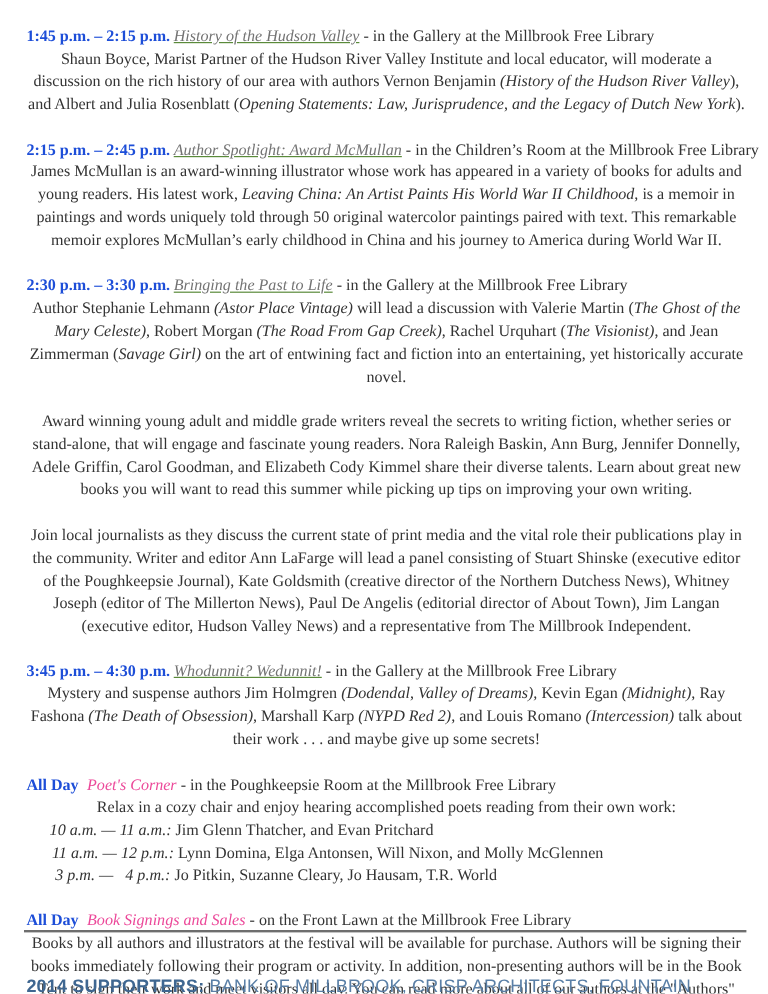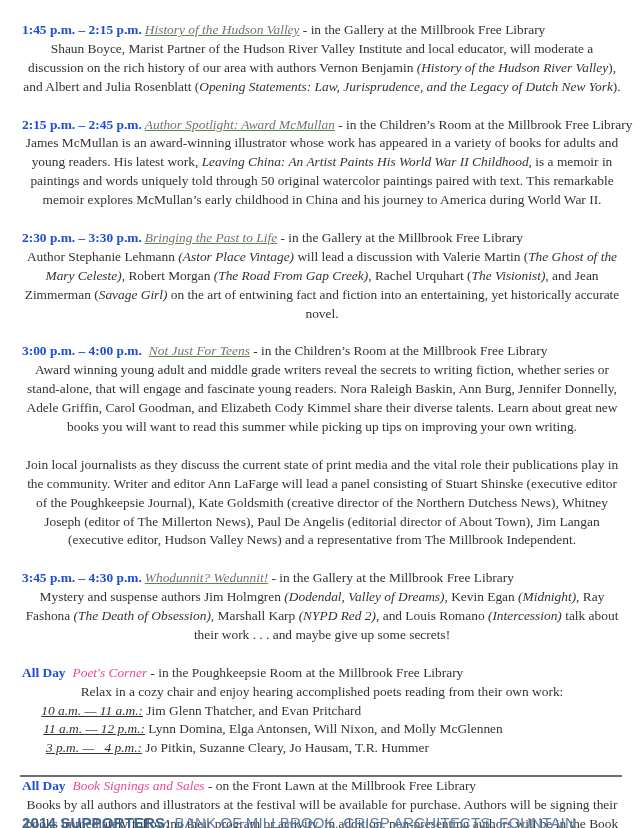--- a/index.html
+++ b/index.html
@@ -19,21 +19,21 @@
       font-style: italic; color: #737373; text-decoration: underline;
       text-decoration-color: #5a8a3a; cursor: pointer;
     }
     .title-plain { font-style: italic; color: #ec4899; }
     .gap1 { margin-left: 3px; }
     .gap2 { margin-left: 7px; }
     .desc { margin: 0; text-align: center; }
     i, .it { font-style: italic; }
     .sched { margin: 0; }
     .sched-row { white-space: nowrap; }
-    .sched-time { font-style: italic; display: inline-block; width: 143px; text-align: right; margin-left: 0; text-decoration: underline; }
+    .sched-time { font-style: italic; display: inline-block; width: 143px; text-align: right; margin-left: 0; }
     .r1 .sched-time { width: 121px; }
     .r2 .sched-time { width: 123px; }
     .r3 .sched-time { width: 120px; text-align: right; }
     .divider {
       position: absolute; left: 20px; top: 775px; width: 602px; height: 0;
       border-top: 2px solid #6e6e6e;
     }
     .footer {
       position: absolute; left: 22px; top: 816px; width: 600px;
       font-family: Liberation Sans, sans-serif; font-size: 15px; line-height: 14px;
@@ -61,23 +61,20 @@
   </div>
 
   <div class="event">
     <div class="event-head">
       <span class="time">2:30 p.m. – 3:30 p.m.</span><span class="gap1"></span><a class="title-link">Bringing the Past to Life</a><span> - in the Gallery at the Millbrook Free Library</span>
     </div>
     <p class="desc"><span>Author Stephanie Lehmann </span><span class="it">(Astor Place Vintage)</span><span> will lead a discussion with Valerie Martin (</span><span class="it">The Ghost of the Mary Celeste),</span><span> Robert Morgan </span><span class="it">(The Road From Gap Creek)</span><span>, Rachel Urquhart (</span><span class="it">The Visionist)</span><span>, and Jean Zimmerman (</span><span class="it">Savage Girl)</span><span> on the art of entwining fact and fiction into an entertaining, yet historically accurate novel.</span></p>
   </div>
 
   <div class="event">
-    <div class="event-head">
-      <span class="time">3:00 p.m. – 4:00 p.m.</span><span class="gap2"></span><a class="title-link">Not Just For Teens</a><span> - in the Children’s Room at the Millbrook Free Library</span>
-    </div>
     <p class="desc"><span>Award winning young adult and middle grade writers reveal the secrets to writing fiction, whether series or stand-alone, that will engage and fascinate young readers. Nora Raleigh Baskin, Ann Burg, Jennifer Donnelly, Adele Griffin, Carol Goodman, and Elizabeth Cody Kimmel share their diverse talents. Learn about great new books you will want to read this summer while picking up tips on improving your own writing.</span></p>
   </div>
 
   <div class="event">
     <p class="desc"><span>Join local journalists as they discuss the current state of print media and the vital role their publications play in the community. Writer and editor Ann LaFarge will lead a panel consisting of Stuart Shinske (executive editor of the Poughkeepsie Journal), Kate Goldsmith (creative director of the Northern Dutchess News), Whitney Joseph (editor of The Millerton News), Paul De Angelis (editorial director of About Town), Jim Langan (executive editor, Hudson Valley News) and a representative from The Millbrook Independent.</span></p>
   </div>
 
   <div class="event">
     <div class="event-head">
       <span class="time">3:45 p.m. – 4:30 p.m.</span><span class="gap1"></span><a class="title-link">Whodunnit? Wedunnit!</a><span> - in the Gallery at the Millbrook Free Library</span>
@@ -91,21 +88,21 @@
     </div>
     <p class="desc">Relax in a cozy chair and enjoy hearing accomplished poets reading from their own work:</p>
     <div class="sched">
       <div class="sched-row r1">
         <span class="sched-time">10 a.m. — 11 a.m.:</span><span> Jim Glenn Thatcher, and Evan Pritchard</span>
       </div>
       <div class="sched-row r2">
         <span class="sched-time">11 a.m. — 12 p.m.:</span><span> Lynn Domina, Elga Antonsen, Will Nixon, and Molly McGlennen</span>
       </div>
       <div class="sched-row r3">
-        <span class="sched-time" style="white-space:pre">3 p.m. —   4 p.m.:</span><span> Jo Pitkin, Suzanne Cleary, Jo Hausam, T.R. Hummer</span>
+        <span class="sched-time" style="white-space:pre">3 p.m. —   4 p.m.:</span><span> Jo Pitkin, Suzanne Cleary, Jo Hausam, T.R. World</span>
       </div>
     </div>
   </div>
 
   <div class="event">
     <div class="event-head">
       <span class="time">All Day</span><span class="gap2"></span><span class="title-plain">Book Signings and Sales</span><span> - on the Front Lawn at the Millbrook Free Library</span>
     </div>
     <p class="desc">Books by all authors and illustrators at the festival will be available for purchase. Authors will be signing their books immediately following their program or activity. In addition, non-presenting authors will be in the Book Tent to sign their work and meet visitors all day. You can read more about all of our authors at the "Authors" section of our website.</p>
   </div>

